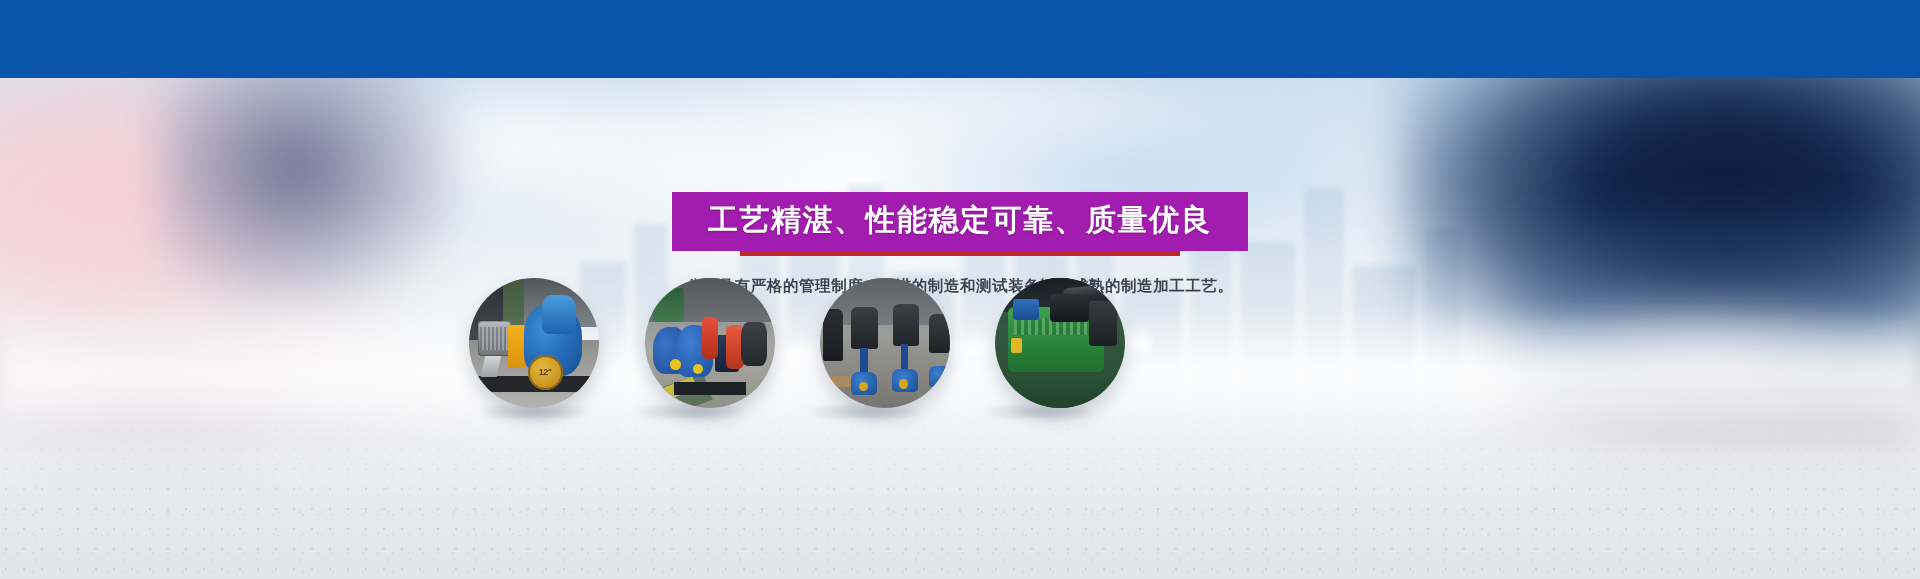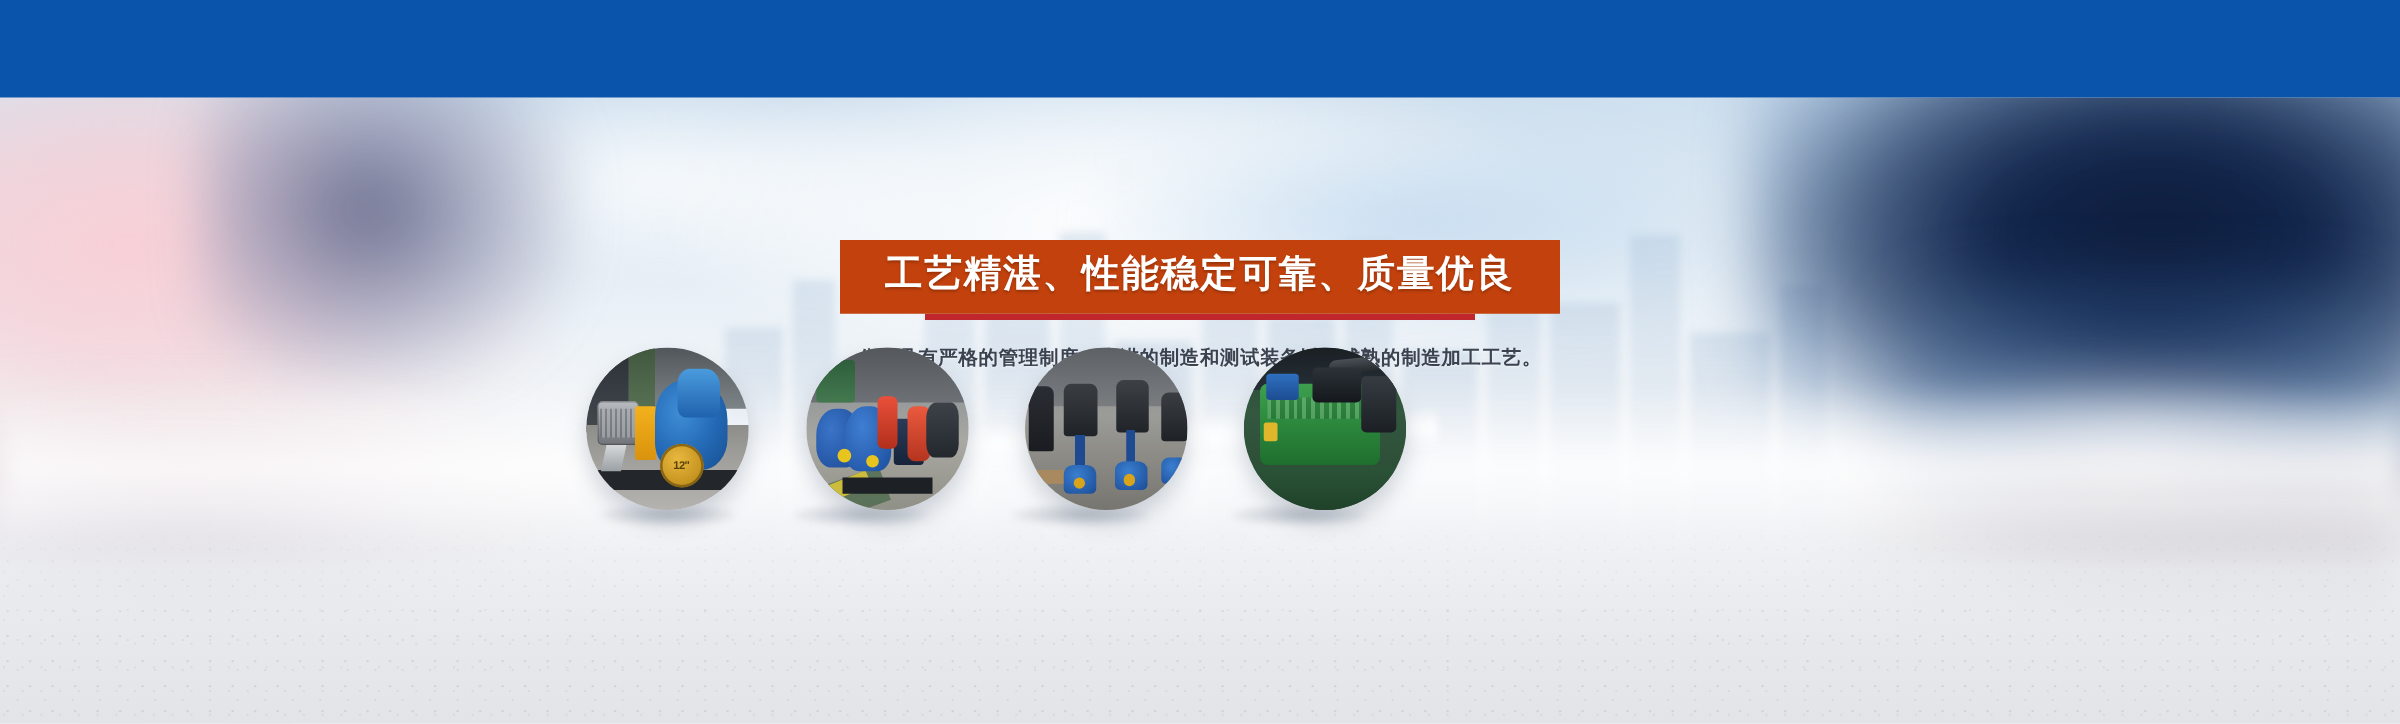--- a/index.html
+++ b/index.html
@@ -133,21 +133,21 @@
     position:absolute; left:0; top:78px; width:1920px; height:501px;
     z-index:20;
   }
 
   .title-wrap {
     position:absolute; left:0; top:114px; width:1920px;
     display:flex; flex-direction:column; align-items:center;
   }
   .title-box {
     position:relative;
-    background:#c2410c;
+    background:#a21caf;
     padding:11px 36px 13px 36px;
     display:inline-block;
   }
   .title-box .title-text {
     font-size:30px; font-weight:bold; color:#ffffff;
     letter-spacing:1.5px; line-height:1.15;
     white-space:nowrap;
     text-shadow:0 1px 2px rgba(0,0,0,.22);
   }
   .title-underline {

